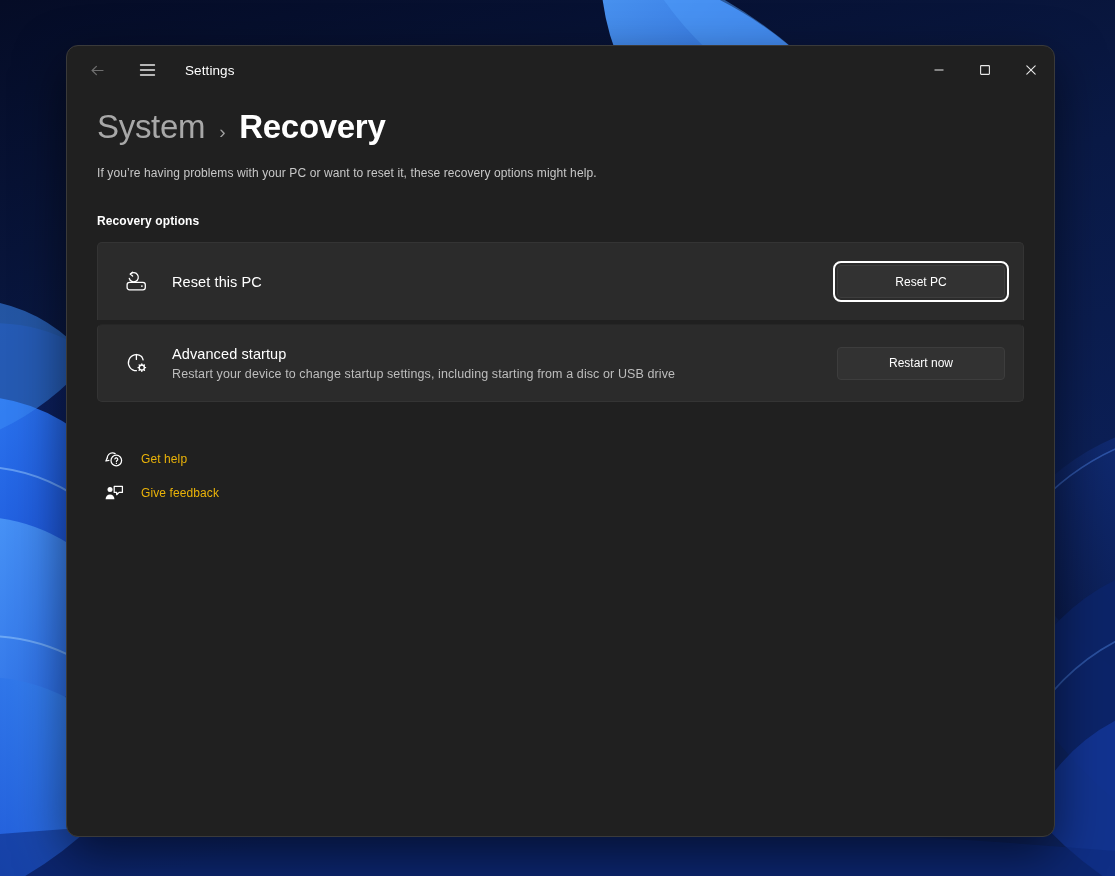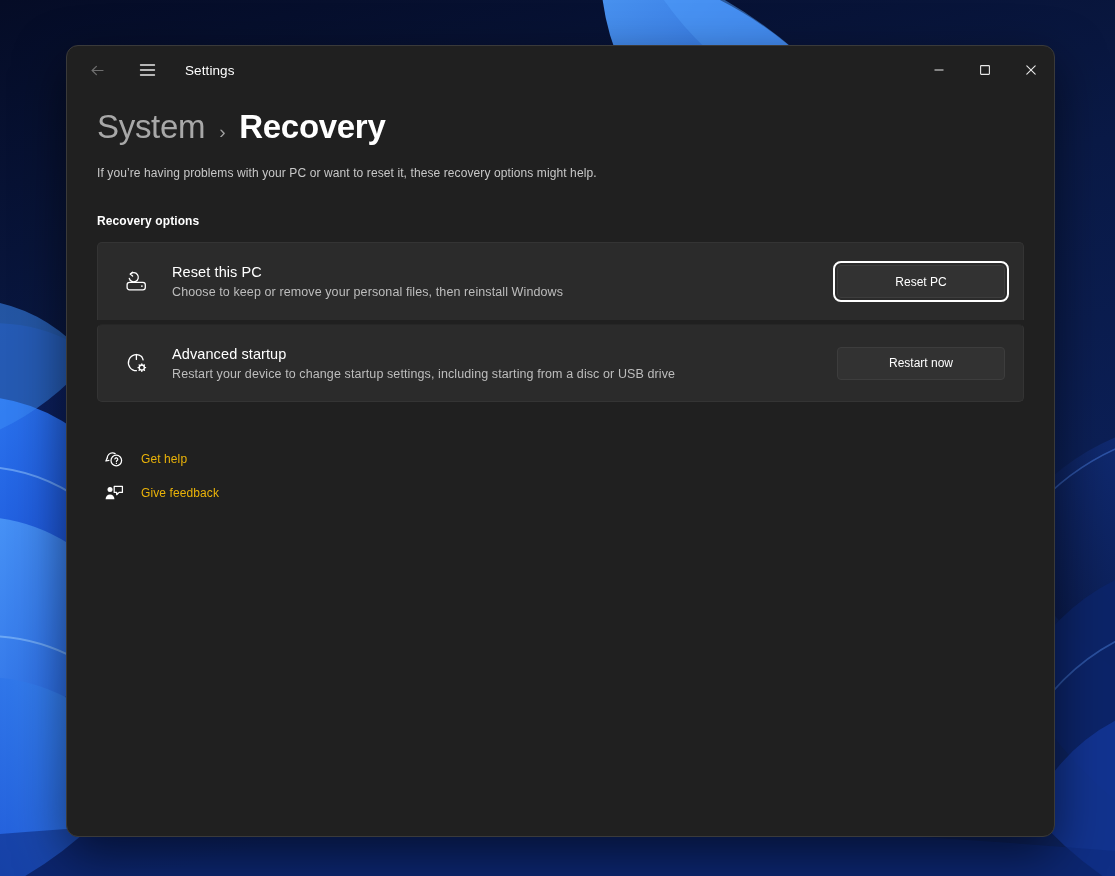--- a/index.html
+++ b/index.html
@@ -278,21 +278,20 @@
         <div class="card-icon">
           <svg width="25" height="25" viewBox="0 0 25 25" fill="none" stroke="#ffffff" stroke-width="1.3" stroke-linecap="round" stroke-linejoin="round">
             <path d="M8.6 3.2 6.3 5.1l2.3 1.9"></path>
             <path d="M6.4 5.1a4.6 4.6 0 1 1-1.1 4.4"></path>
             <rect x="3.1" y="13.4" width="18.2" height="7.4" rx="2.4"></rect>
             <circle cx="17.9" cy="17.1" r="0.85" fill="#ffffff" stroke="none"></circle>
           </svg>
         </div>
         <div class="card-text">
           <div class="card-title">Reset this PC</div>
-          <div class="card-sub">Choose to keep or remove your personal files, then reinstall Windows</div>
         </div>
         <div class="action-btn" id="reset-pc-button">Reset PC</div>
       </div>
 
       <div class="card option-row" id="startup-row">
         <div class="card-icon">
           <svg width="25" height="25" viewBox="0 0 25 25" fill="none" stroke="#ffffff" stroke-width="1.3" stroke-linecap="round" stroke-linejoin="round">
             <path d="M12.4 3.3v5.1"></path>
             <path d="M17.6 5.6a8 8 0 0 1 1.5 3.3"></path>
             <path d="M17.6 5.6a8 8 0 1 0-5.2 14.1"></path>

